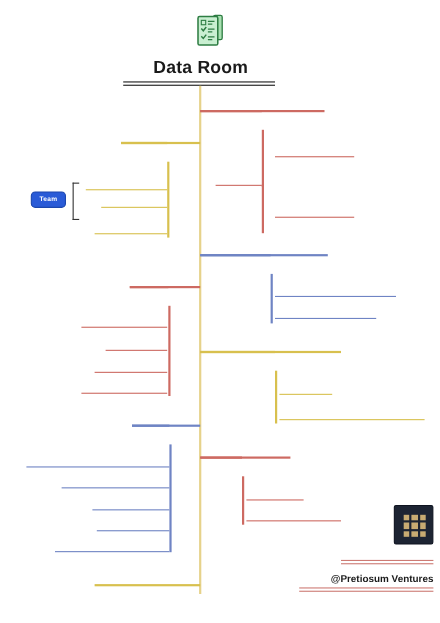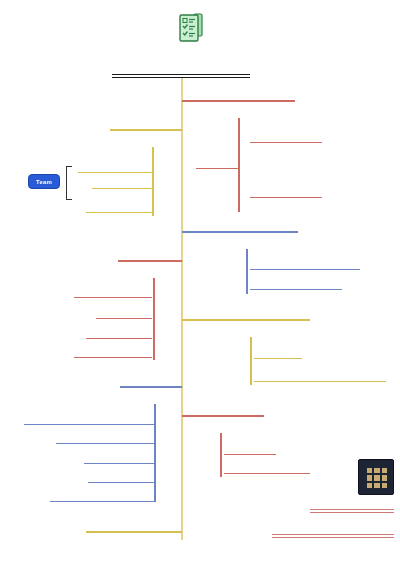--- a/index.html
+++ b/index.html
@@ -147,20 +147,21 @@
       <line x1="11" y1="10" x2="15" y2="10" stroke="#2e7d43" stroke-width="1.2"></line>
       <polyline points="5,14 6.8,16 9.5,12.5" fill="none" stroke="#2e7d43" stroke-width="1.3"></polyline>
       <line x1="11" y1="14.5" x2="17" y2="14.5" stroke="#2e7d43" stroke-width="1.2"></line>
       <line x1="11" y1="17" x2="15" y2="17" stroke="#2e7d43" stroke-width="1.2"></line>
       <polyline points="5,21 6.8,23 9.5,19.5" fill="none" stroke="#2e7d43" stroke-width="1.3"></polyline>
       <line x1="11" y1="21.5" x2="17" y2="21.5" stroke="#2e7d43" stroke-width="1.2"></line>
       <line x1="11" y1="24" x2="15" y2="24" stroke="#2e7d43" stroke-width="1.2"></line>
     </svg>
   </div>
 
+  <div class="root-title">Data Room</div>
   <div class="root-underline"></div>
 
   <div class="spine"></div>
 
   <div id="nodes">
       <div class="branch-title" style="top: 87px; left: 194px; right: auto;"></div>
       <div class="branch-rule" style="left: 182px; top: 100px; width: 113px; border-top-color: rgb(205, 106, 98);"></div>
       <div class="connector" style="left: 238px; top: 118px; width: 2px; height: 94px; background: rgb(205, 106, 98);"></div>
       <div class="connector" style="left: 182px; top: 100px; width: 56px; height: 2px; background: rgb(205, 106, 98);"></div>
       <div class="leaf" style="top: 131px; left: 254px; right: auto;"></div>
@@ -246,16 +247,17 @@
         <i></i>
         <i></i>
         <i></i>
         <i></i>
         <i></i>
     </div>
   </div>
   <div class="handle-rule" style="left:310px; top:509px; width:84px;"></div>
   <div class="handle-rule" style="left:310px; top:512px; width:84px;"></div>
 
+  <div class="handle" style="left:266px; top:521px; width:128px;">@Pretiosum Ventures</div>
   <div class="handle-rule" style="left:272px; top:534px; width:122px;"></div>
   <div class="handle-rule" style="left:272px; top:537px; width:122px;"></div>
 
 </div>
 
 </body></html>

